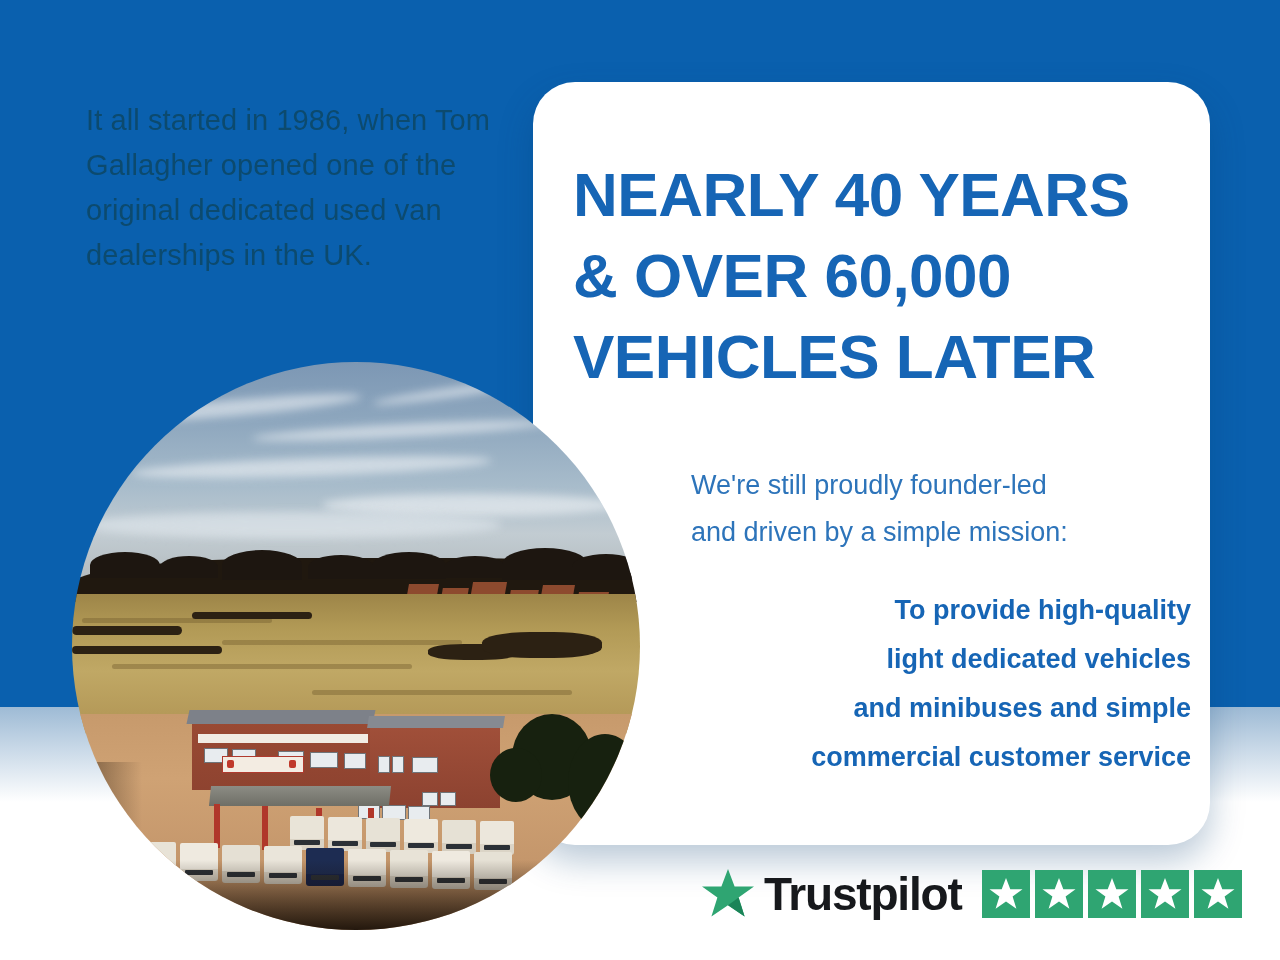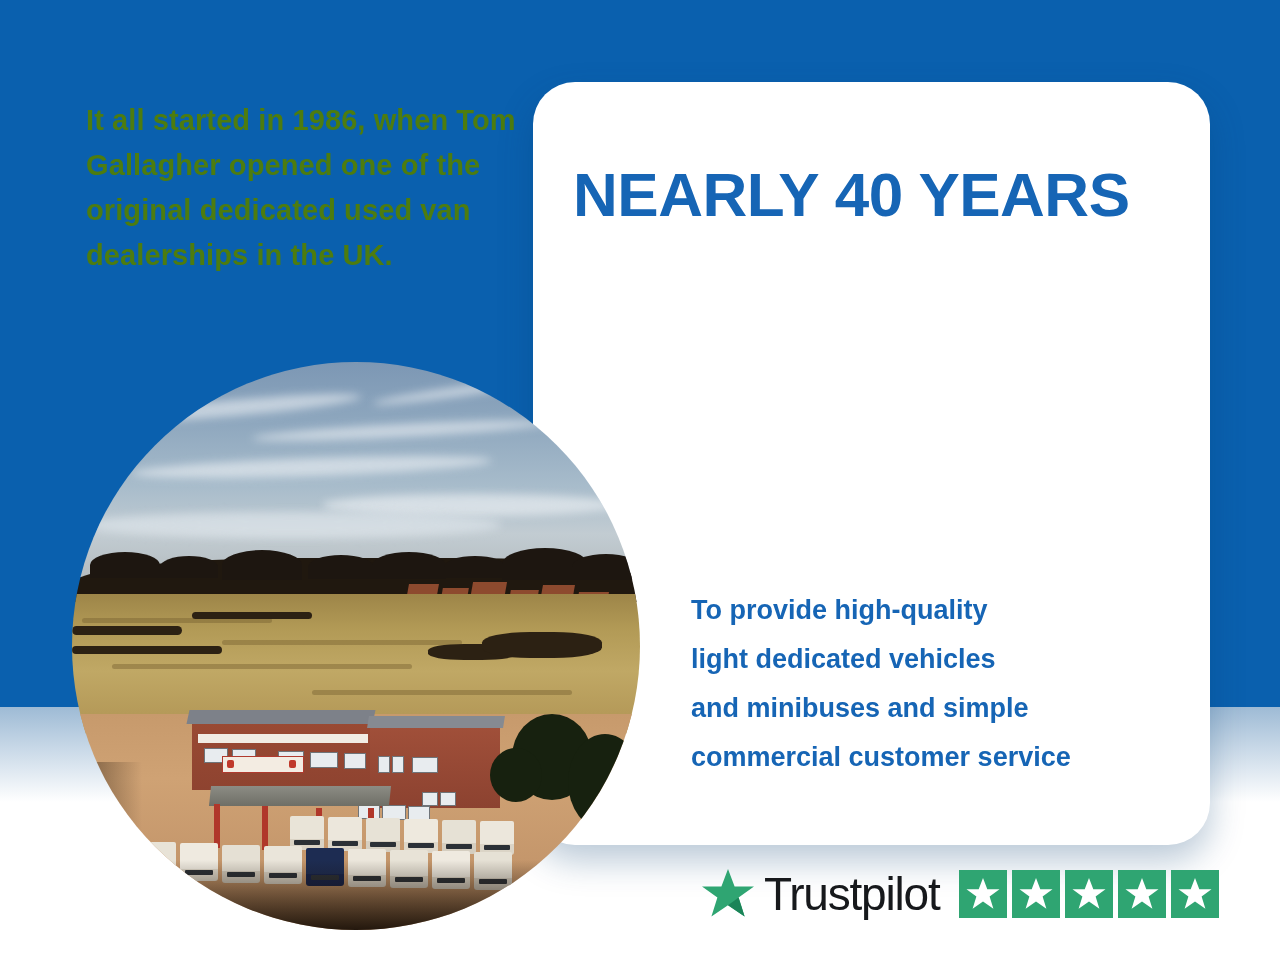--- a/index.html
+++ b/index.html
@@ -18,24 +18,24 @@
   }
   .band-shadow{
     position:absolute;left:0;top:707px;width:1280px;height:95px;
     background:linear-gradient(to bottom, rgba(12,84,150,0.40), rgba(12,84,150,0.0));
     pointer-events:none;
   }
 
   
   .intro{
     position:absolute;left:86px;top:98px;width:430px;
-    color:#4d7c0f;
+    color:#0c4a6e;
     font-size:29px;line-height:45px;
     letter-spacing:.1px;
-    font-weight:700;
+    font-weight:400;
   }
 
   
   .card{
     position:absolute;left:533px;top:82px;width:677px;height:763px;
     background:#ffffff;border-radius:42px;
     box-shadow:0 16px 34px rgba(8,60,110,0.28);
     overflow:hidden;
   }
   .card-inner{position:absolute;left:0;top:0;width:677px;height:806px;}
@@ -56,20 +56,21 @@
     font-size:27px;line-height:47px;
     font-weight:400;
   }
   .subhead .sh-line{display:block;}
 
   .mission{
     position:absolute;left:158px;top:504px;width:500px;
     color:#1665b5;
     font-size:27px;line-height:49px;
     font-weight:700;
+    text-align:right;
   }
   .mission .ms-line{display:block;}
 
   
   .photo-circle{
     position:absolute;left:72px;top:362px;width:568px;height:568px;
     border-radius:50%;
     overflow:hidden;
   }
   .photo{position:absolute;left:0;top:0;width:568px;height:568px;}
@@ -166,21 +167,21 @@
   }
 
   
   .trustpilot{
     position:absolute;left:700px;top:862px;height:64px;
     display:flex;align-items:center;gap:20px;
   }
   .tp-logo{display:flex;align-items:center;gap:8px;}
   .tp-star-svg{display:block;}
   .tp-word{
-    font-size:46px;font-weight:400;color:#17191c;letter-spacing:-1.2px;
+    font-size:46px;font-weight:700;color:#17191c;letter-spacing:-1.2px;
     line-height:46px;
   }
   .tp-stars{display:flex;gap:5px;}
   .tp-box{
     width:48px;height:48px;background:#2fa572;
     display:flex;align-items:center;justify-content:center;
   }
 </style>
 </head>
 <body>
@@ -190,22 +191,28 @@
   <div class="blue-band"></div>
   <div class="band-shadow"></div>
 
   <div class="intro">It all started in 1986, when Tom Gallagher opened one of the original dedicated used van dealerships in the UK.</div>
 
   <div class="card">
     <div class="card-inner">
 
       <div class="headline">
         <span class="hl-line">NEARLY 40 YEARS</span>
-      </div>
-
+        <span class="hl-line">&amp; OVER 60,000</span>
+        <span class="hl-line">VEHICLES LATER</span>
+      </div>
+
+      <div class="subhead">
+        <span class="sh-line">We're still proudly founder-led</span>
+        <span class="sh-line">and driven by a simple mission:</span>
+      </div>
 
       <div class="mission">
         <span class="ms-line">To provide high-quality</span>
         <span class="ms-line">light dedicated vehicles</span>
         <span class="ms-line">and minibuses and simple</span>
         <span class="ms-line">commercial customer service</span>
       </div>
 
     </div>
   </div>

